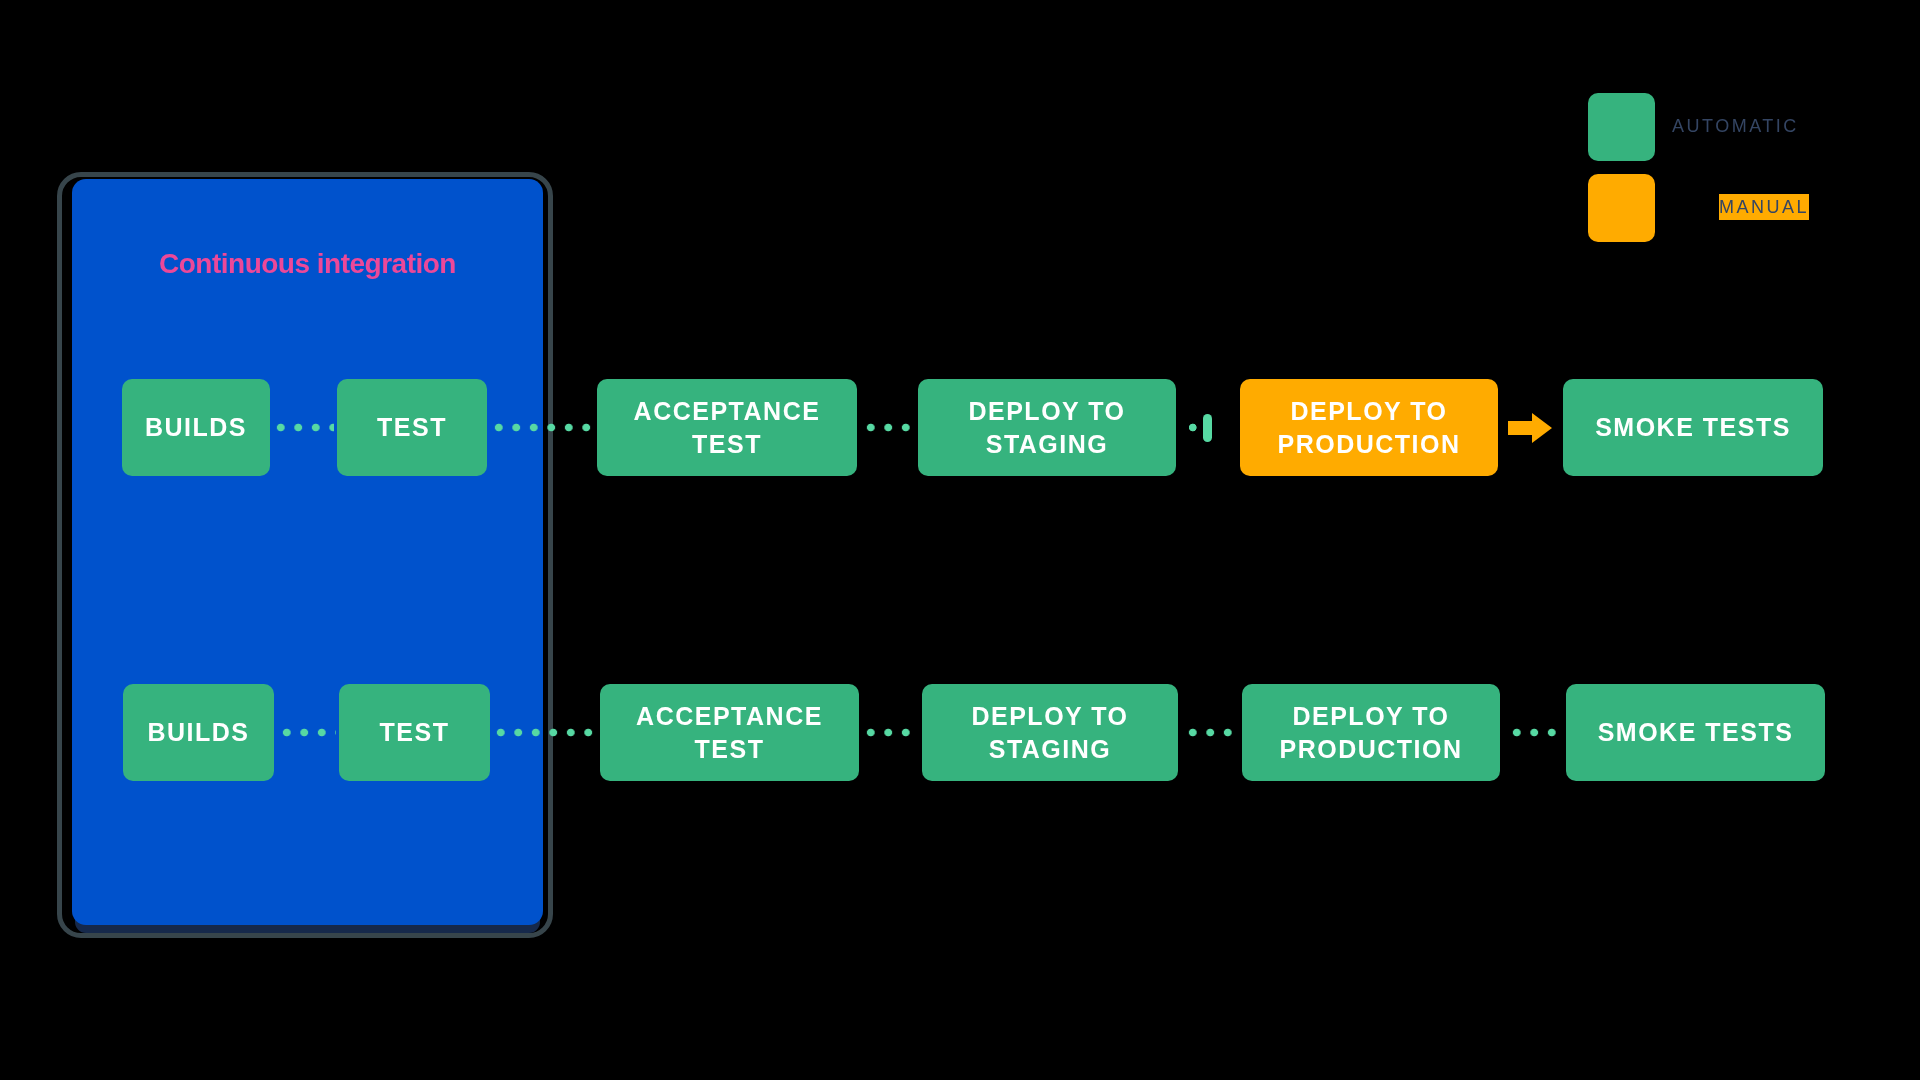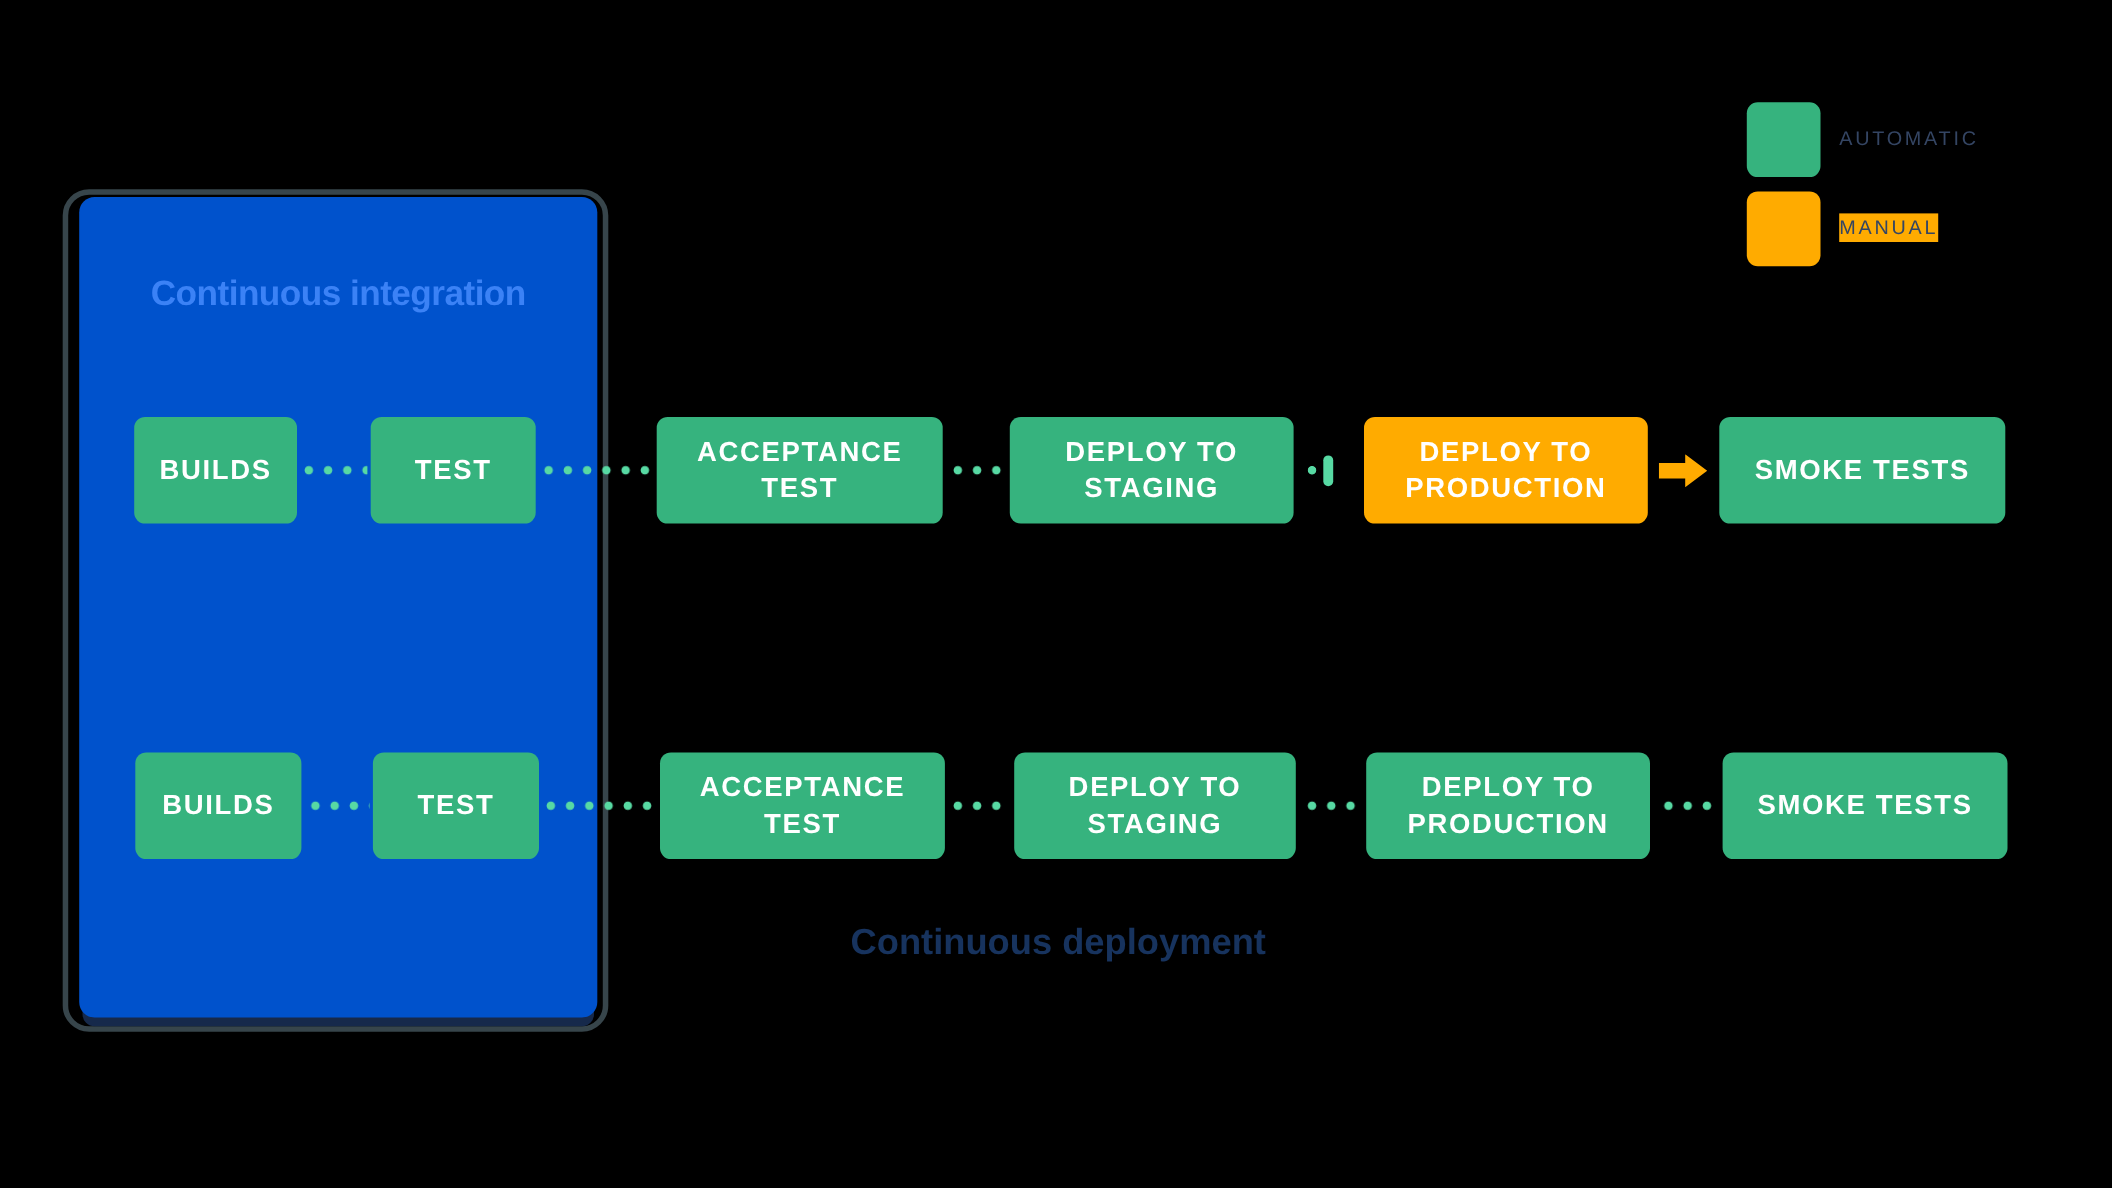--- a/index.html
+++ b/index.html
@@ -34,22 +34,22 @@
     background: #0052CC;
     border-radius: 14px;
     box-shadow: 0 11px 0 -3px #16294B;
     z-index: 2;
   }
   .ci-title {
     position: absolute;
     left: 72px; top: 248px;
     width: 471px;
     text-align: center;
-    color: #3b82f6;
-    font-size: 32px;
+    color: #ec4899;
+    font-size: 28px;
     font-weight: bold;
     letter-spacing: -0.5px;
     z-index: 3;
   }
   
   .node {
     position: absolute;
     height: 97px;
     border-radius: 10px;
     display: flex;
@@ -122,21 +122,21 @@
     position: absolute;
     left: 1672px;
     color: #344563;
     font-size: 18px;
     font-weight: normal;
     letter-spacing: 2.5px;
     line-height: 26px;
     z-index: 3;
   }
   .legend-label.automatic { top: 113px; }
-  .legend-label.manual    { top: 194px; }
+  .legend-label.manual    { top: 194px; margin-left: 47px; }
 </style>
 </head>
 <body>
 
 <div id="canvas">
 
   <div class="ci-outline"></div>
   <div class="ci-box"></div>
   <div class="ci-title">Continuous integration</div>
 
@@ -169,20 +169,19 @@
   <div class="node auto row2" style="left:1242px; width:258px;">DEPLOY TO
 PRODUCTION</div>
   <div class="node auto row2" style="left:1566px; width:259px;">SMOKE TESTS</div>
 
   <div class="dots r2" style="left:278px;  width:58px;"></div>
   <div class="dots r2" style="left:492px;  width:110px;"></div>
   <div class="dots r2" style="left:862px;  width:54px;"></div>
   <div class="dots r2" style="left:1184px; width:54px;"></div>
   <div class="dots r2" style="left:1508px; width:52px;"></div>
 
-  <div class="caption deployment">Continuous deployment</div>
 
   <div class="legend-swatch automatic"></div>
   <div class="legend-label automatic">AUTOMATIC</div>
   <div class="legend-swatch manual"></div>
   <div class="legend-label manual">MANUAL</div>
 
 </div>
 
 </body></html>

